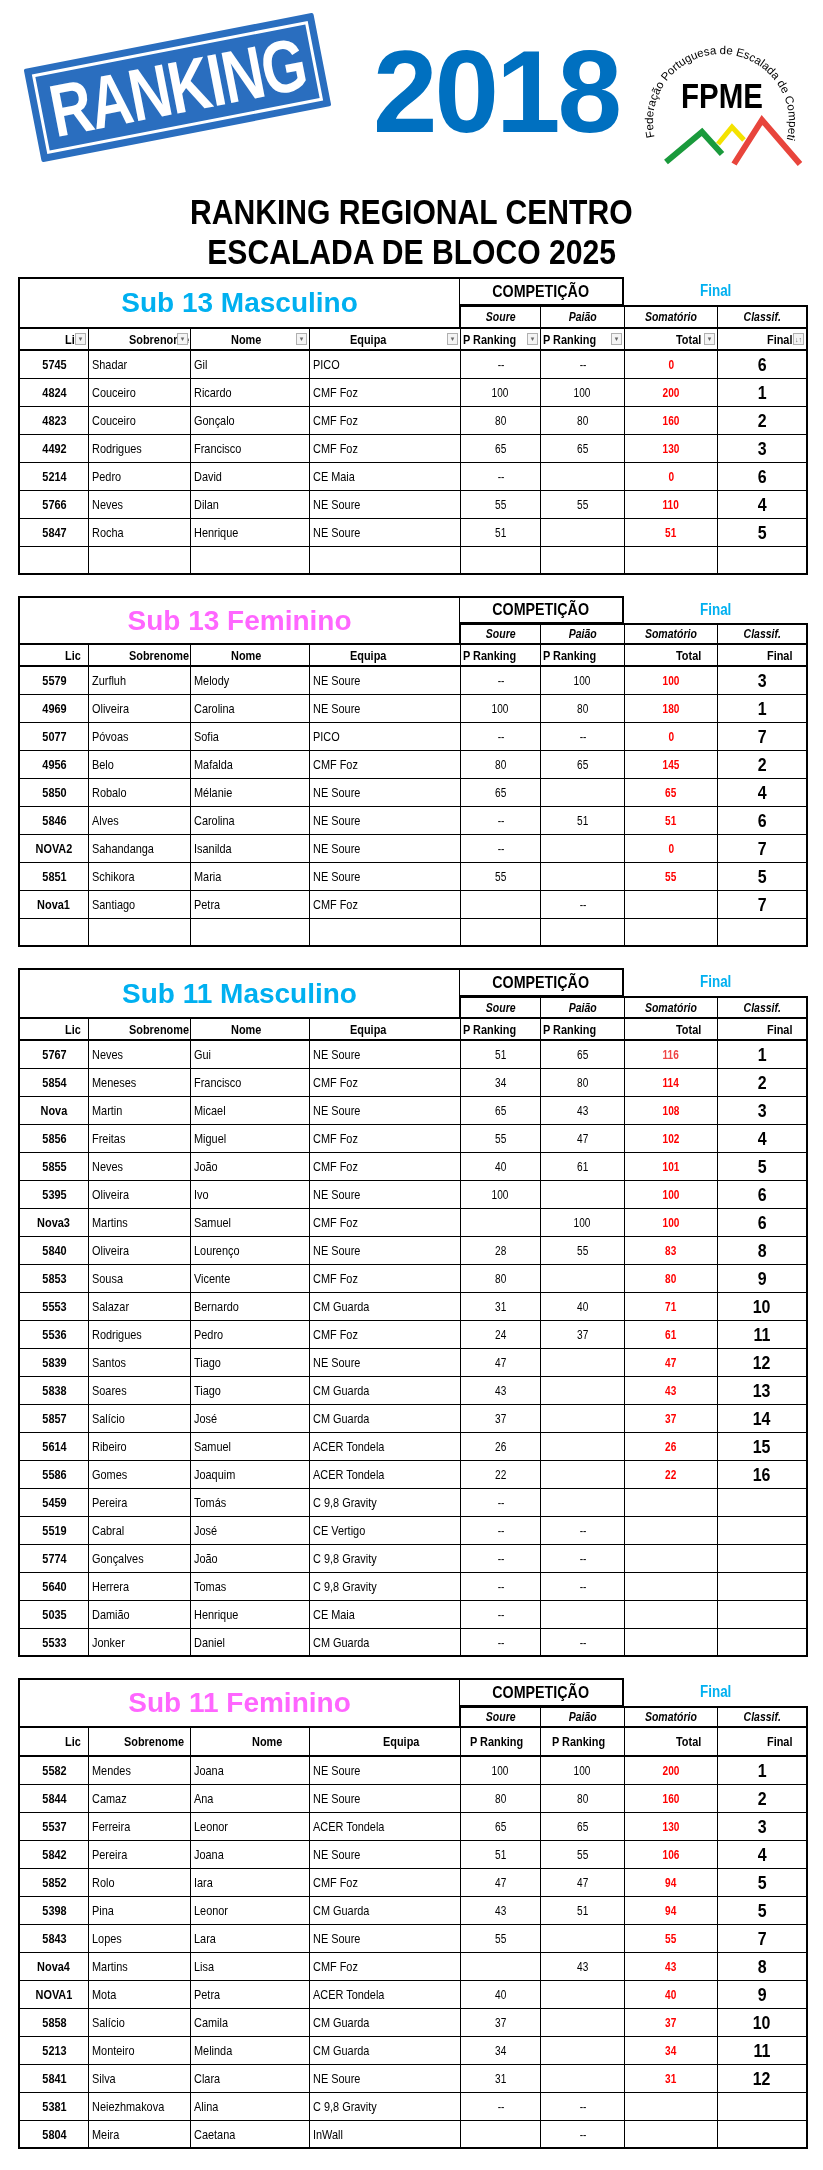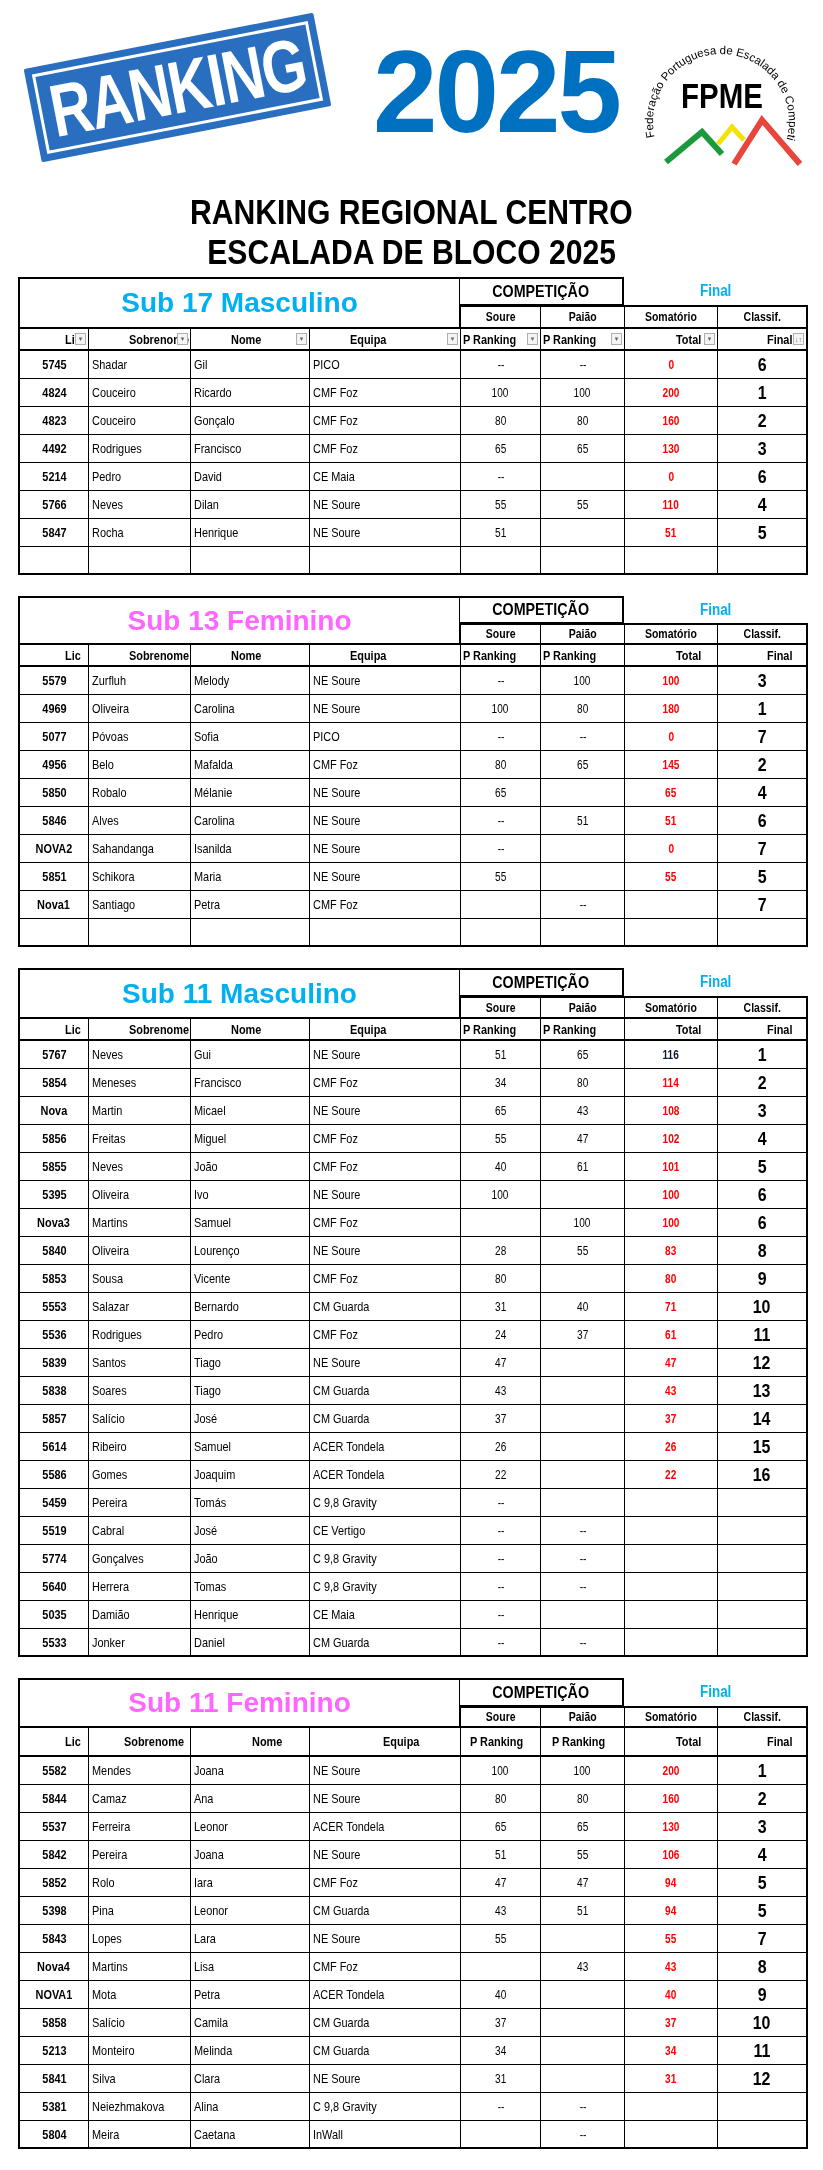--- a/index.html
+++ b/index.html
@@ -47,34 +47,34 @@
                border:2.5px solid #000; border-right:1.5px solid #000; border-bottom:2.5px solid #000;
                display:flex; align-items:center; justify-content:center;
                font-weight:bold; font-size:28px; font-family:"Liberation Sans", sans-serif; }
   .comp { position:absolute; left:442px; width:164px; box-sizing:border-box;
           border-top:2.5px solid #000; border-right:2.5px solid #000; border-bottom:1.5px solid #000;
           display:flex; align-items:center; justify-content:center; font-weight:bold; font-size:17px; }
   .final-hd { position:absolute; left:606px; width:184px; display:flex; align-items:center;
               justify-content:center; font-weight:bold; font-size:16px; color:#00b0f0; }
   .sub { position:absolute; box-sizing:border-box; border-left:1.5px solid #000;
          border-top:2.5px solid #000; border-bottom:2.5px solid #000;
-         display:flex; align-items:center; justify-content:center; font-weight:bold; font-size:12.5px; }
+         display:flex; align-items:center; justify-content:center; font-weight:bold; font-size:12.5px;font-style:italic; }
   .sub.last { border-right:2.5px solid #000; }
   .tbl-bottom { position:absolute; left:0; width:790px; height:0; border-bottom:2.5px solid #000; }
 </style>
 </head>
 <body>
 
 <div class="stamp">
   <div class="stamp-inner">
     <span class="stamp-text">RANKING</span>
   </div>
 </div>
 
-<div class="year">2025</div>
+<div class="year">2018</div>
 
 <div class="logo">
   <svg width="170" height="150" viewBox="0 0 170 150">
     <defs>
       <path id="ringpath" d="M 20 120 A 68 68 0 1 1 150 120" fill="none"></path>
     </defs>
     <text font-family="Liberation Sans, sans-serif" font-size="11.5" fill="#000">
       <textPath href="#ringpath" startOffset="2%" id="ringtext">Federação Portuguesa de Escalada de Competição</textPath>
     </text>
     <text id="fpme-acr" x="86" y="86" text-anchor="middle" font-family="Liberation Sans, sans-serif" font-weight="bold" font-size="36" fill="#000" transform="translate(86 0) scale(0.82 1) translate(-86 0)">FPME</text>
@@ -86,21 +86,21 @@
 
 <div class="title" style="top:192px;">
   <span>RANKING REGIONAL CENTRO</span>
 </div>
 <div class="title" style="top:232px;">
   <span>ESCALADA DE BLOCO  2025</span>
 </div>
 
 <div id="tables">
     <div class="tbl" style="top: 277px;">
-    <div class="sec-title" style="top: 0px; height: 52px; color: rgb(0, 176, 240);">Sub 17 Masculino</div>
+    <div class="sec-title" style="top: 0px; height: 52px; color: rgb(0, 176, 240);">Sub 13 Masculino</div>
     <div class="comp" style="top: 0px; height: 28px;">
         <span class="narrowc">COMPETIÇÃO</span>
       </div>
     <div class="final-hd" style="top: 0px; height: 28px; color: rgb(0, 176, 240);">
         <span class="narrowc">Final</span>
       </div>
     <div class="sub" style="left: 442px; width: 80px; top: 28px; height: 24px;">
         <span class="narrowc">Soure</span>
       </div>
     <div class="sub" style="left: 522px; width: 84px; top: 28px; height: 24px;">
@@ -727,21 +727,21 @@
           </div>
           <div class="c equ">
             <span class="narrow">NE Soure</span>
           </div>
           <div class="c sou">
             <span class="narrowc">51</span>
           </div>
           <div class="c pai">
             <span class="narrowc">65</span>
           </div>
-          <div class="c tot" style="color: #0f172a; align-items: center;">
+          <div class="c tot" style="color: #ef4444; align-items: center;">
             <span class="narrowc">116</span>
           </div>
           <div class="c cla last">
             <span class="narrowc">1</span>
           </div>
         </div>
         <div class="row" style="top: 101px; width: 790px;">
           <div class="c lic first">
             <span class="narrowc">5854</span>
           </div>

